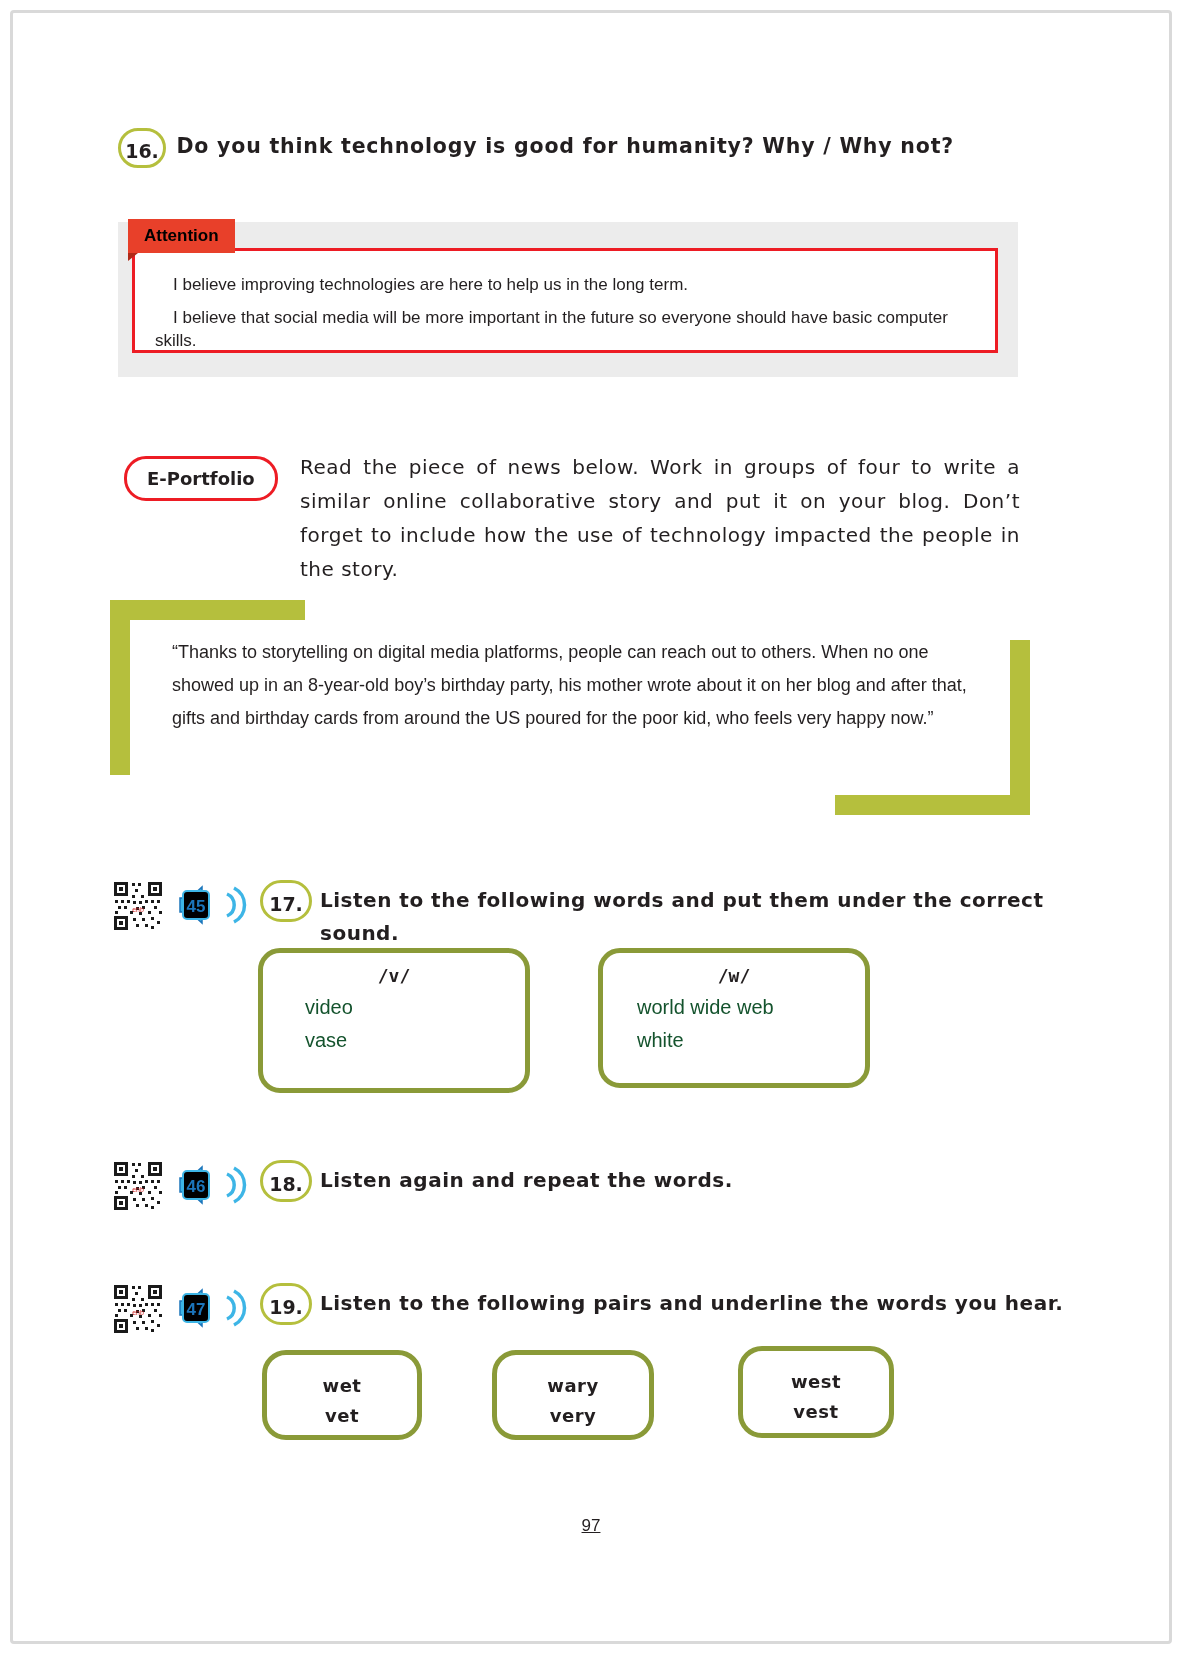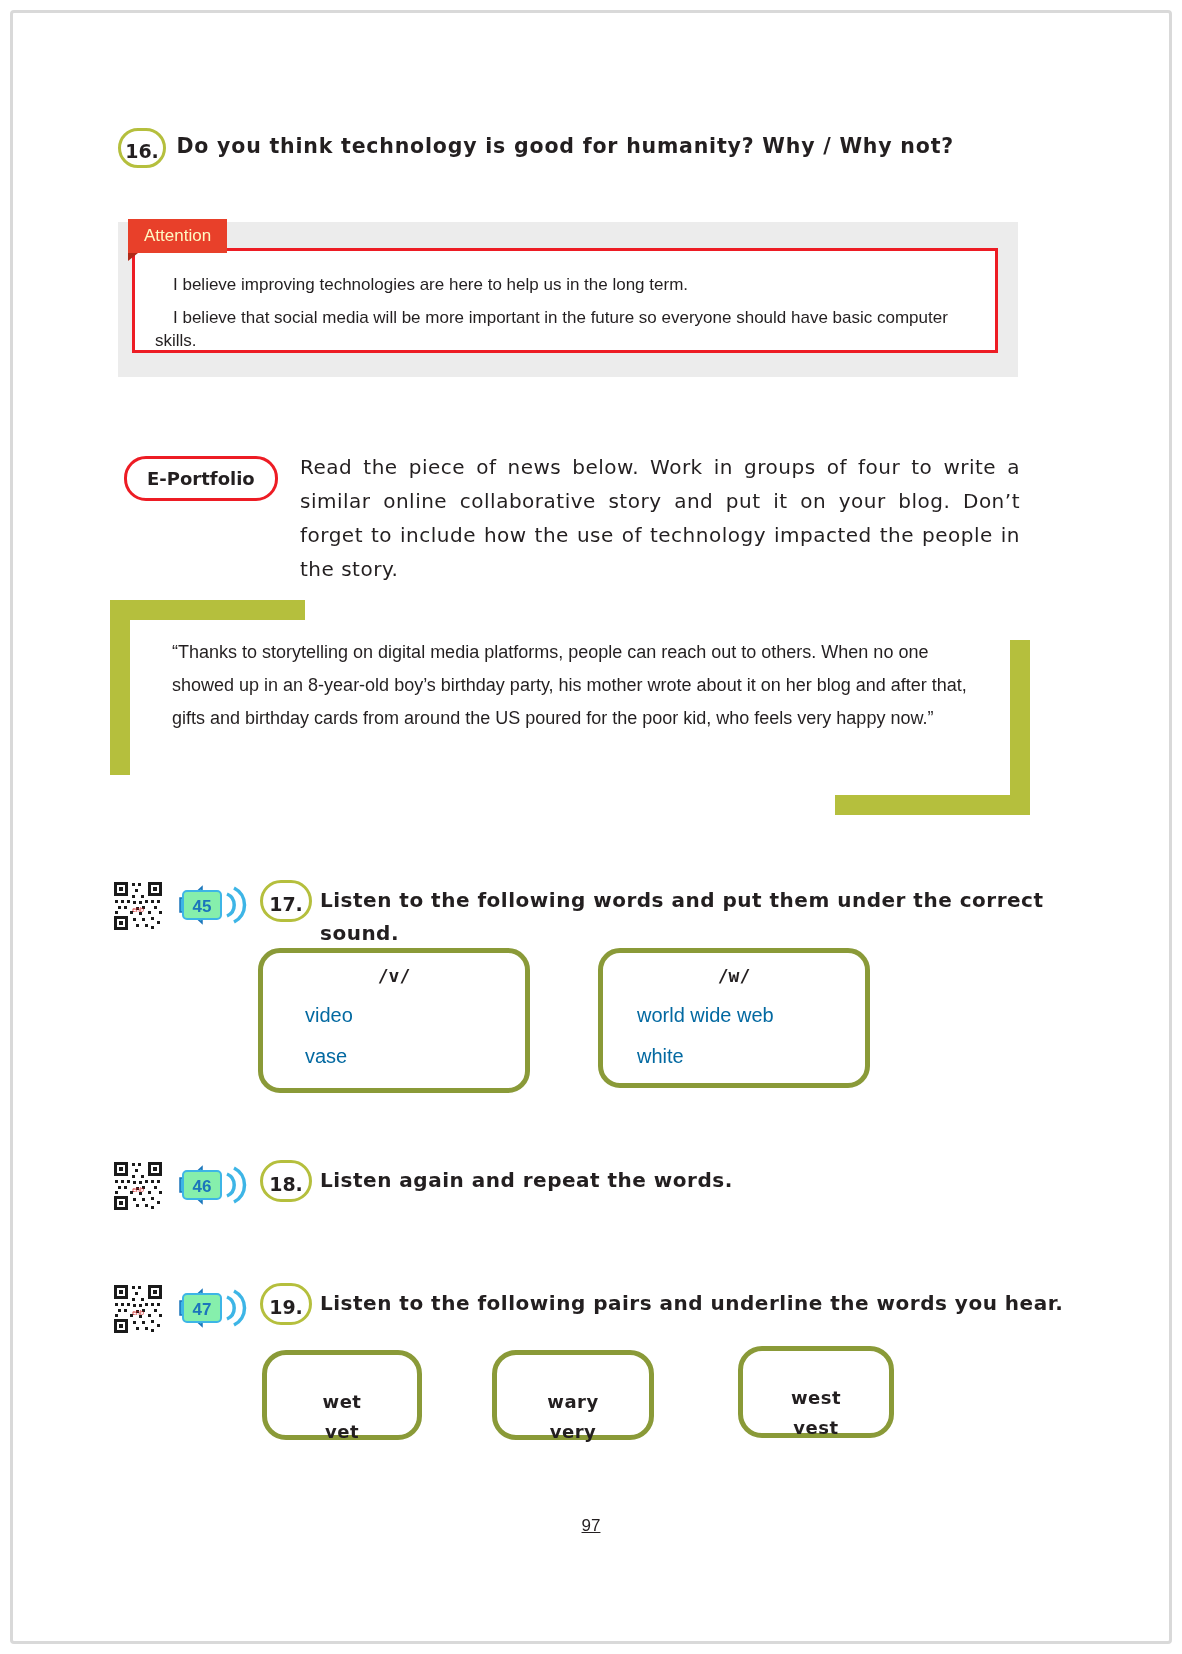--- a/index.html
+++ b/index.html
@@ -60,22 +60,22 @@
   .attention-outer {
     position:absolute;
     left:118px; top:222px;
     width:900px; height:155px;
     background:#ececec;
   }
   .attention-tab {
     position:absolute;
     left:10px; top:-3px;
     background:#e8402a;
-    color:#fef9c3;
-    font-weight:normal;
+    color:#000000;
+    font-weight:bold;
     font-size:17px;
     padding:7px 16px 7px 16px;
     font-family:"Liberation Sans", sans-serif;
     z-index:3;
   }
   .attention-tab:after {
     content:"";
     position:absolute;
     left:0; bottom:-8px;
     border-left:10px solid #b02a18;
@@ -151,22 +151,22 @@
 
   
   .task { position:absolute; left:112px; }
   .qr {
     position:absolute; left:0; top:0;
     width:52px; height:52px;
   }
   .track-badge {
     position:absolute;
     left:70px; top:10px;
-    width:40px; height:30px; line-height:30px;
-    background:#86efac;
+    width:28px; height:30px; line-height:30px;
+    background:#000000;
     border:2px solid #3db5e6;
     border-radius:5px;
     color:#1b75bb;
     font-weight:bold;
     font-size:17px;
     text-align:center;
     z-index:2;
   }
   .speaker-icon {
     position:absolute; left:60px; top:2px;
@@ -204,33 +204,33 @@
   }
   .sound-label {
     text-align:center;
     font-family:"DejaVu Sans Mono", monospace;
     font-weight:bold;
     font-size:18px;
     margin-top:12px;
     color:#231f20;
   }
   .sound-word {
-    color:#0369a1;
+    color:#14532d;
     font-size:20px;
-    margin:18px 0 0 42px;
+    margin:10px 0 0 42px;
   }
 
   
   .pair-box {
     position:absolute;
     border:5px solid #8a9a38;
     border-radius:24px;
     background:#ffffff;
     text-align:center;
-    padding-top:32px;
+    padding-top:16px;
     font-family:"DejaVu Sans", sans-serif;
     font-weight:bold;
     font-size:18px;
     letter-spacing:0.5px;
     line-height:30px;
   }
 
   .page-number {
     position:absolute;
     left:0; top:1516px;

